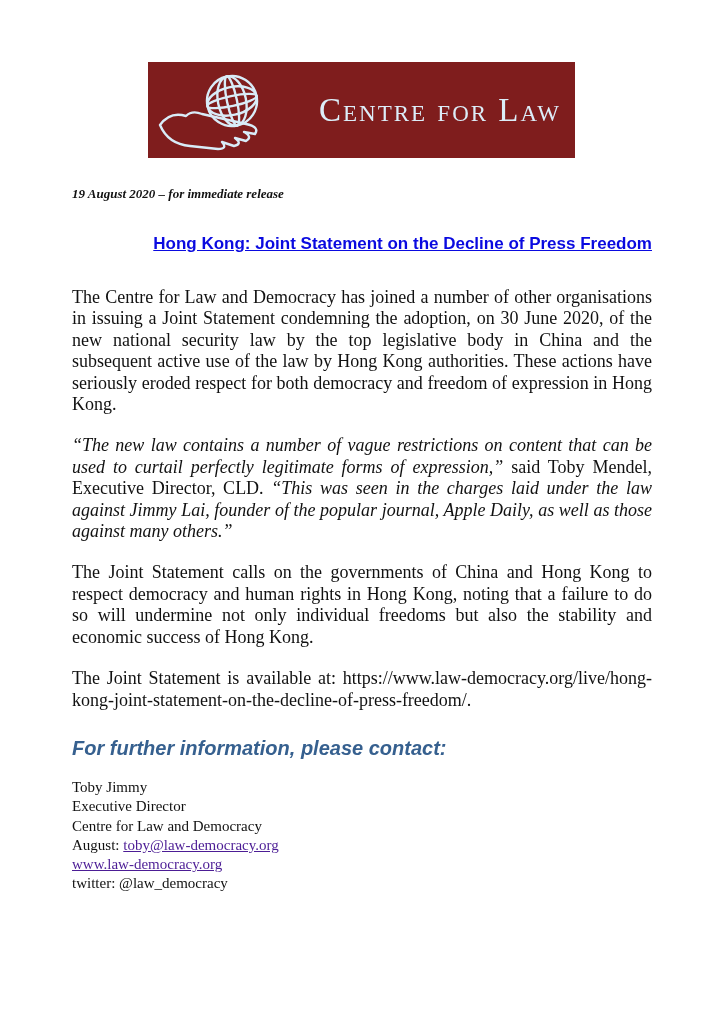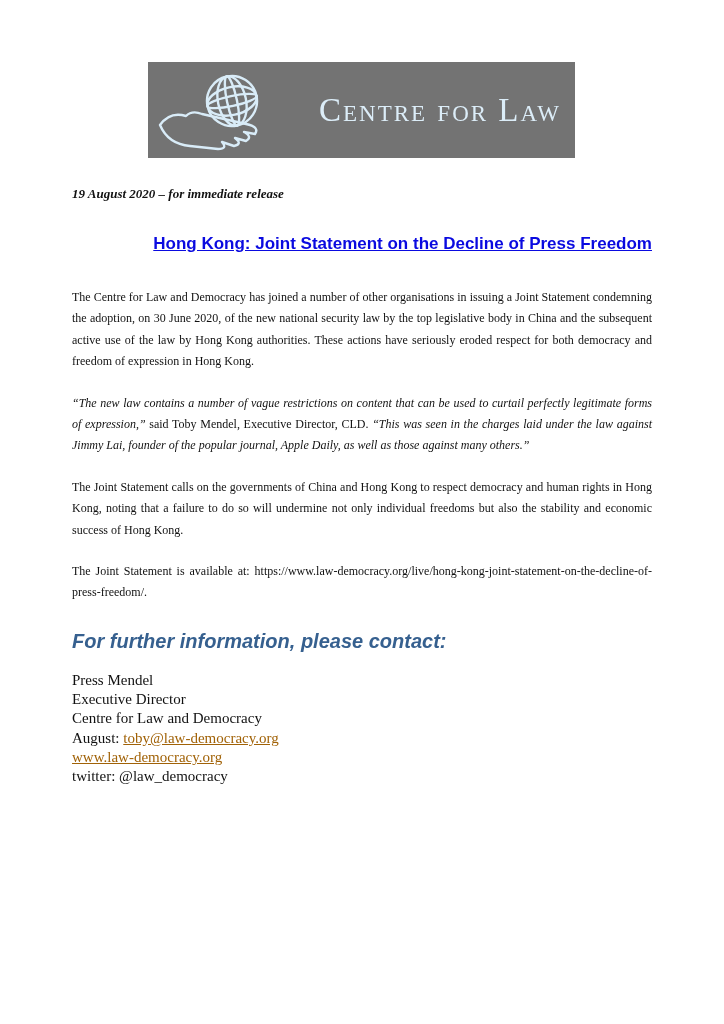--- a/index.html
+++ b/index.html
@@ -13,21 +13,21 @@
     color: #111111;
     overflow: hidden;
   }
   
   .logo-banner {
     position: absolute;
     left: 148px;
     top: 62px;
     width: 427px;
     height: 96px;
-    background: #737373;
+    background: #7f1d1d;
     display: flex;
     align-items: center;
     box-sizing: border-box;
     padding: 4px 14px 4px 8px;
   }
   .logo-icon { flex: 0 0 auto; width: 128px; height: 86px; }
   .logo-text {
     flex: 1 1 auto;
     text-align: right;
     color: #dcedf8;
@@ -55,40 +55,40 @@
     display: block;
     text-align: right;
     font-family: "Liberation Sans", sans-serif;
     font-weight: bold;
     font-size: 17px;
     color: #0a0ae0;
     text-decoration: underline;
     margin: 0 0 33px 0;
   }
   .para {
-    font-size: 12px;
+    font-size: 18px;
     line-height: 21.4px;
     text-align: justify;
     margin: 0 0 20px 0;
   }
   .para.break-url { overflow-wrap: anywhere; }
   .contact-heading {
     font-family: "Liberation Sans", sans-serif;
     font-weight: bold;
     font-style: italic;
     font-size: 20px;
     color: #36608f;
     margin: 26px 0 18px 0;
   }
   .contact-line {
     font-size: 15px;
     line-height: 19.3px;
   }
   .link {
-    color: #a16207;
+    color: #4c1d95;
     text-decoration: underline;
     cursor: pointer;
   }
 </style>
 </head>
 <body>
 
 <div class="page">
 
   <div class="logo-banner">
@@ -130,21 +130,21 @@
     <p class="para">The Centre for Law and Democracy has joined a number of other organisations in issuing a Joint Statement condemning the adoption, on 30 June 2020, of the new national security law by the top legislative body in China and the subsequent active use of the law by Hong Kong authorities. These actions have seriously eroded respect for both democracy and freedom of expression in Hong Kong.</p>
 
     <p class="para"><em><span>“The new law contains a number of vague restrictions on content that can be used to curtail perfectly legitimate forms of expression,”</span></em><span> said Toby Mendel, Executive Director, CLD. </span> <em><span>“This was seen in the charges laid under the law against Jimmy Lai, founder of the popular journal, Apple Daily, as well as those against many others.”</span></em></p>
 
     <p class="para">The Joint Statement calls on the governments of China and Hong Kong to respect democracy and human rights in Hong Kong, noting that a failure to do so will undermine not only individual freedoms but also the stability and economic success of Hong Kong.</p>
 
     <p class="para break-url">The Joint Statement is available at: https://www.law-democracy.org/live/hong-kong-joint-statement-on-the-decline-of-press-freedom/.</p>
 
     <p class="contact-heading">For further information, please contact:</p>
 
-    <div class="contact-line">Press Mendel</div>
+    <div class="contact-line">Toby Jimmy</div>
     <div class="contact-line">Executive Director</div>
     <div class="contact-line">Centre for Law and Democracy</div>
     <div class="contact-line"><span>August: </span><a class="link">toby@law-democracy.org</a></div>
     <div class="contact-line"><a class="link">www.law-democracy.org</a></div>
     <div class="contact-line">twitter: @law_democracy</div>
 
   </div>
 </div>
 
 </body></html>

